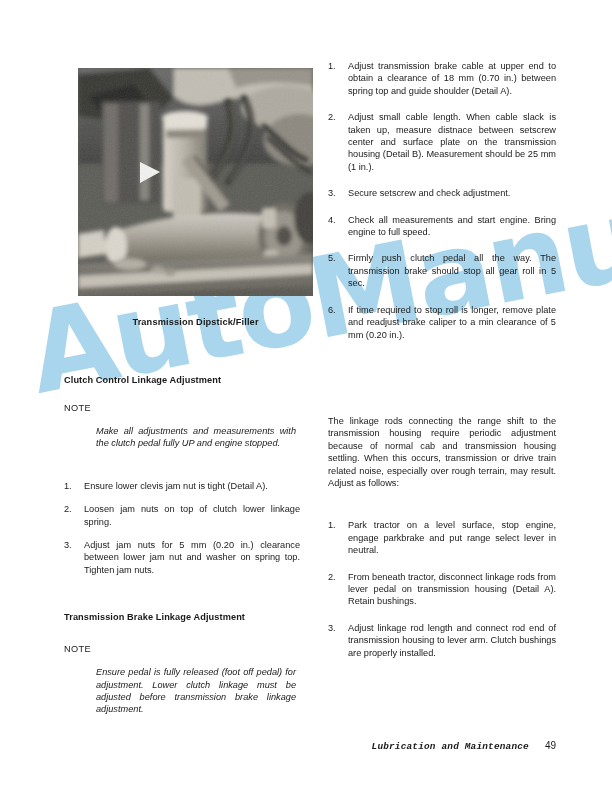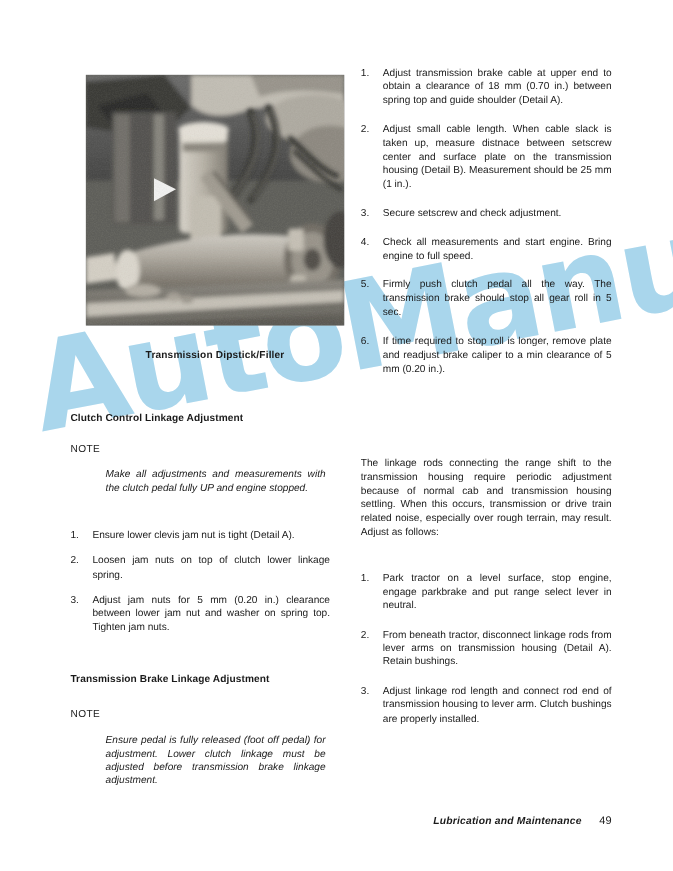--- a/index.html
+++ b/index.html
@@ -168,20 +168,21 @@
     top: 0;
     display: flex;
     align-items: baseline;
     gap: 16px;
   }
   .footer-title {
     font-size: 9.4px;
     font-style: italic;
     font-weight: 700;
     letter-spacing: .2px;
+    font-family: Liberation Mono, monospace;
   }
   .footer-page {
     font-size: 10px;
     font-weight: 400;
   }
 </style>
 </head>
 <body>
 
 <div class="page">
@@ -382,21 +383,21 @@
 
       <div class="gap-30"></div>
 
       <ul class="num-list">
         <li class="num-item" style="margin-bottom:14px;">
           <span class="num">1.</span>
           <span class="txt">Park tractor on a level surface, stop engine, engage parkbrake and put range select lever in neutral.</span>
         </li>
         <li class="num-item" style="margin-bottom:14px;">
           <span class="num">2.</span>
-          <span class="txt">From beneath tractor, disconnect linkage rods from lever arms on transmission housing (Detail A). Retain bushings.</span>
+          <span class="txt">From beneath tractor, disconnect linkage rods from lever pedal on transmission housing (Detail A). Retain bushings.</span>
         </li>
         <li class="num-item">
           <span class="num">3.</span>
           <span class="txt">Adjust linkage rod length and connect rod end of transmission housing to lever arm. Clutch bushings are properly installed.</span>
         </li>
       </ul>
     </div>
 
     <div class="footer">
       <div class="footer-inner">

